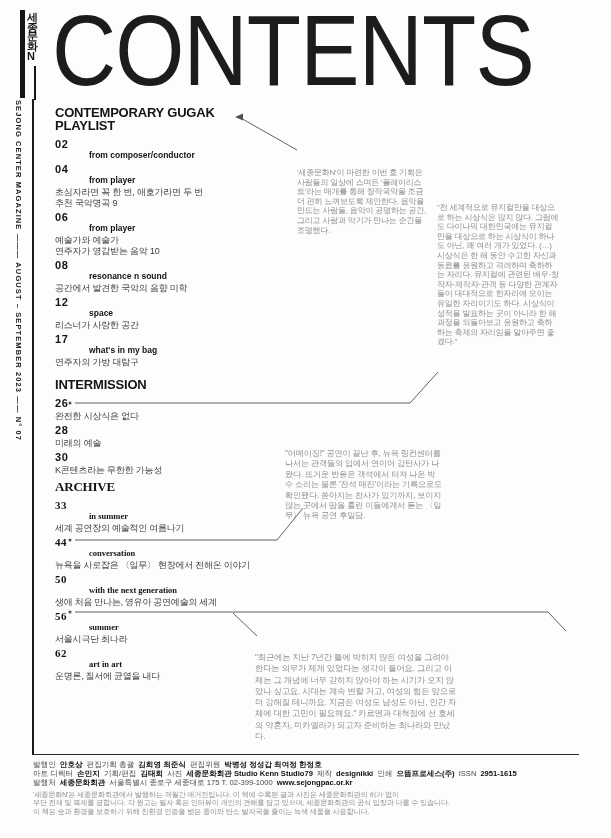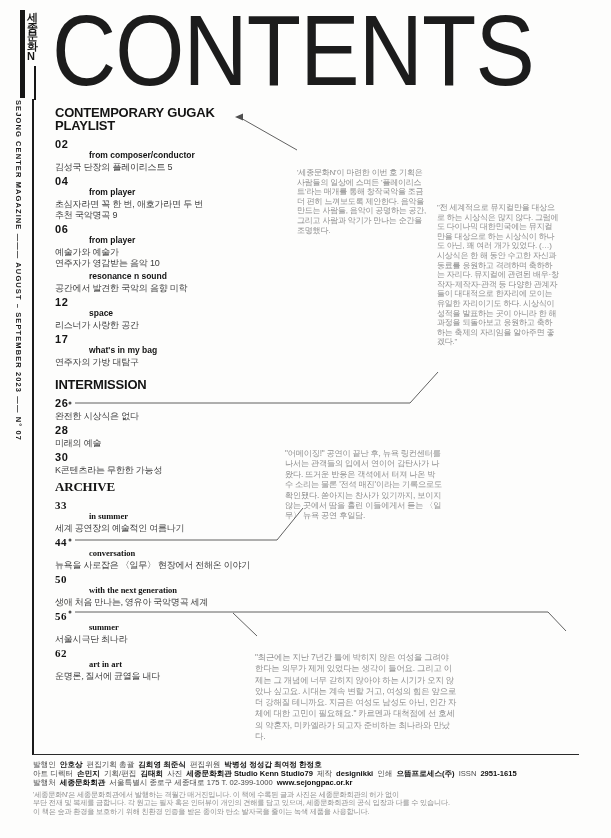--- a/index.html
+++ b/index.html
@@ -73,35 +73,35 @@
   <div class="abs contents">CONTENTS</div>
   <div class="abs side-text">SEJONG CENTER MAGAZINE ——— AUGUST – SEPTEMBER 2023 —— N° 07</div>
   <div class="abs rule-v"></div>
 
   <div id="toc-root">
       <div class="toc-sec" style="top: 106px;">
         <div class="sec-h">CONTEMPORARY GUGAK PLAYLIST</div>
         <div class="item">
           <div class="num">02</div>
           <div class="sub">from composer/conductor</div>
-          <div class="ttl">김성국 단장의 플레이리스트 5</div>
         </div>
         <div class="item">
           <div class="num">04</div>
           <div class="sub">from player</div>
           <div class="ttl">초심자라면 꼭 한 번, 애호가라면 두 번</div>
           <div class="ttl">추천 국악명곡 9</div>
         </div>
         <div class="item">
           <div class="num">06</div>
           <div class="sub">from player</div>
           <div class="ttl">예술가와 예술가</div>
           <div class="ttl">연주자가 영감받는 음악 10</div>
         </div>
         <div class="item">
+          <div class="num">08</div>
           <div class="sub">resonance n sound</div>
           <div class="ttl">공간에서 발견한 국악의 음향 미학</div>
         </div>
         <div class="item">
           <div class="num">12</div>
           <div class="sub">space</div>
           <div class="ttl">리스너가 사랑한 공간</div>
         </div>
         <div class="item">
           <div class="num">17</div>
@@ -132,21 +132,21 @@
           <div class="ttl">세계 공연장의 예술적인 여름나기</div>
         </div>
         <div class="item">
           <div class="num">44</div>
           <div class="sub">conversation</div>
           <div class="ttl">뉴욕을 사로잡은 〈일무〉 현장에서 전해온 이야기</div>
         </div>
         <div class="item">
           <div class="num">50</div>
           <div class="sub">with the next generation</div>
-          <div class="ttl">생애 처음 만나는, 영유아 국악명곡 세계</div>
+          <div class="ttl">생애 처음 만나는, 영유아 공연예술의 세계</div>
         </div>
         <div class="item">
           <div class="num">56</div>
           <div class="sub">summer</div>
           <div class="ttl">서울시극단 최나라</div>
         </div>
         <div class="item">
           <div class="num">62</div>
           <div class="sub">art in art</div>
           <div class="ttl">운명론, 질서에 균열을 내다</div>

